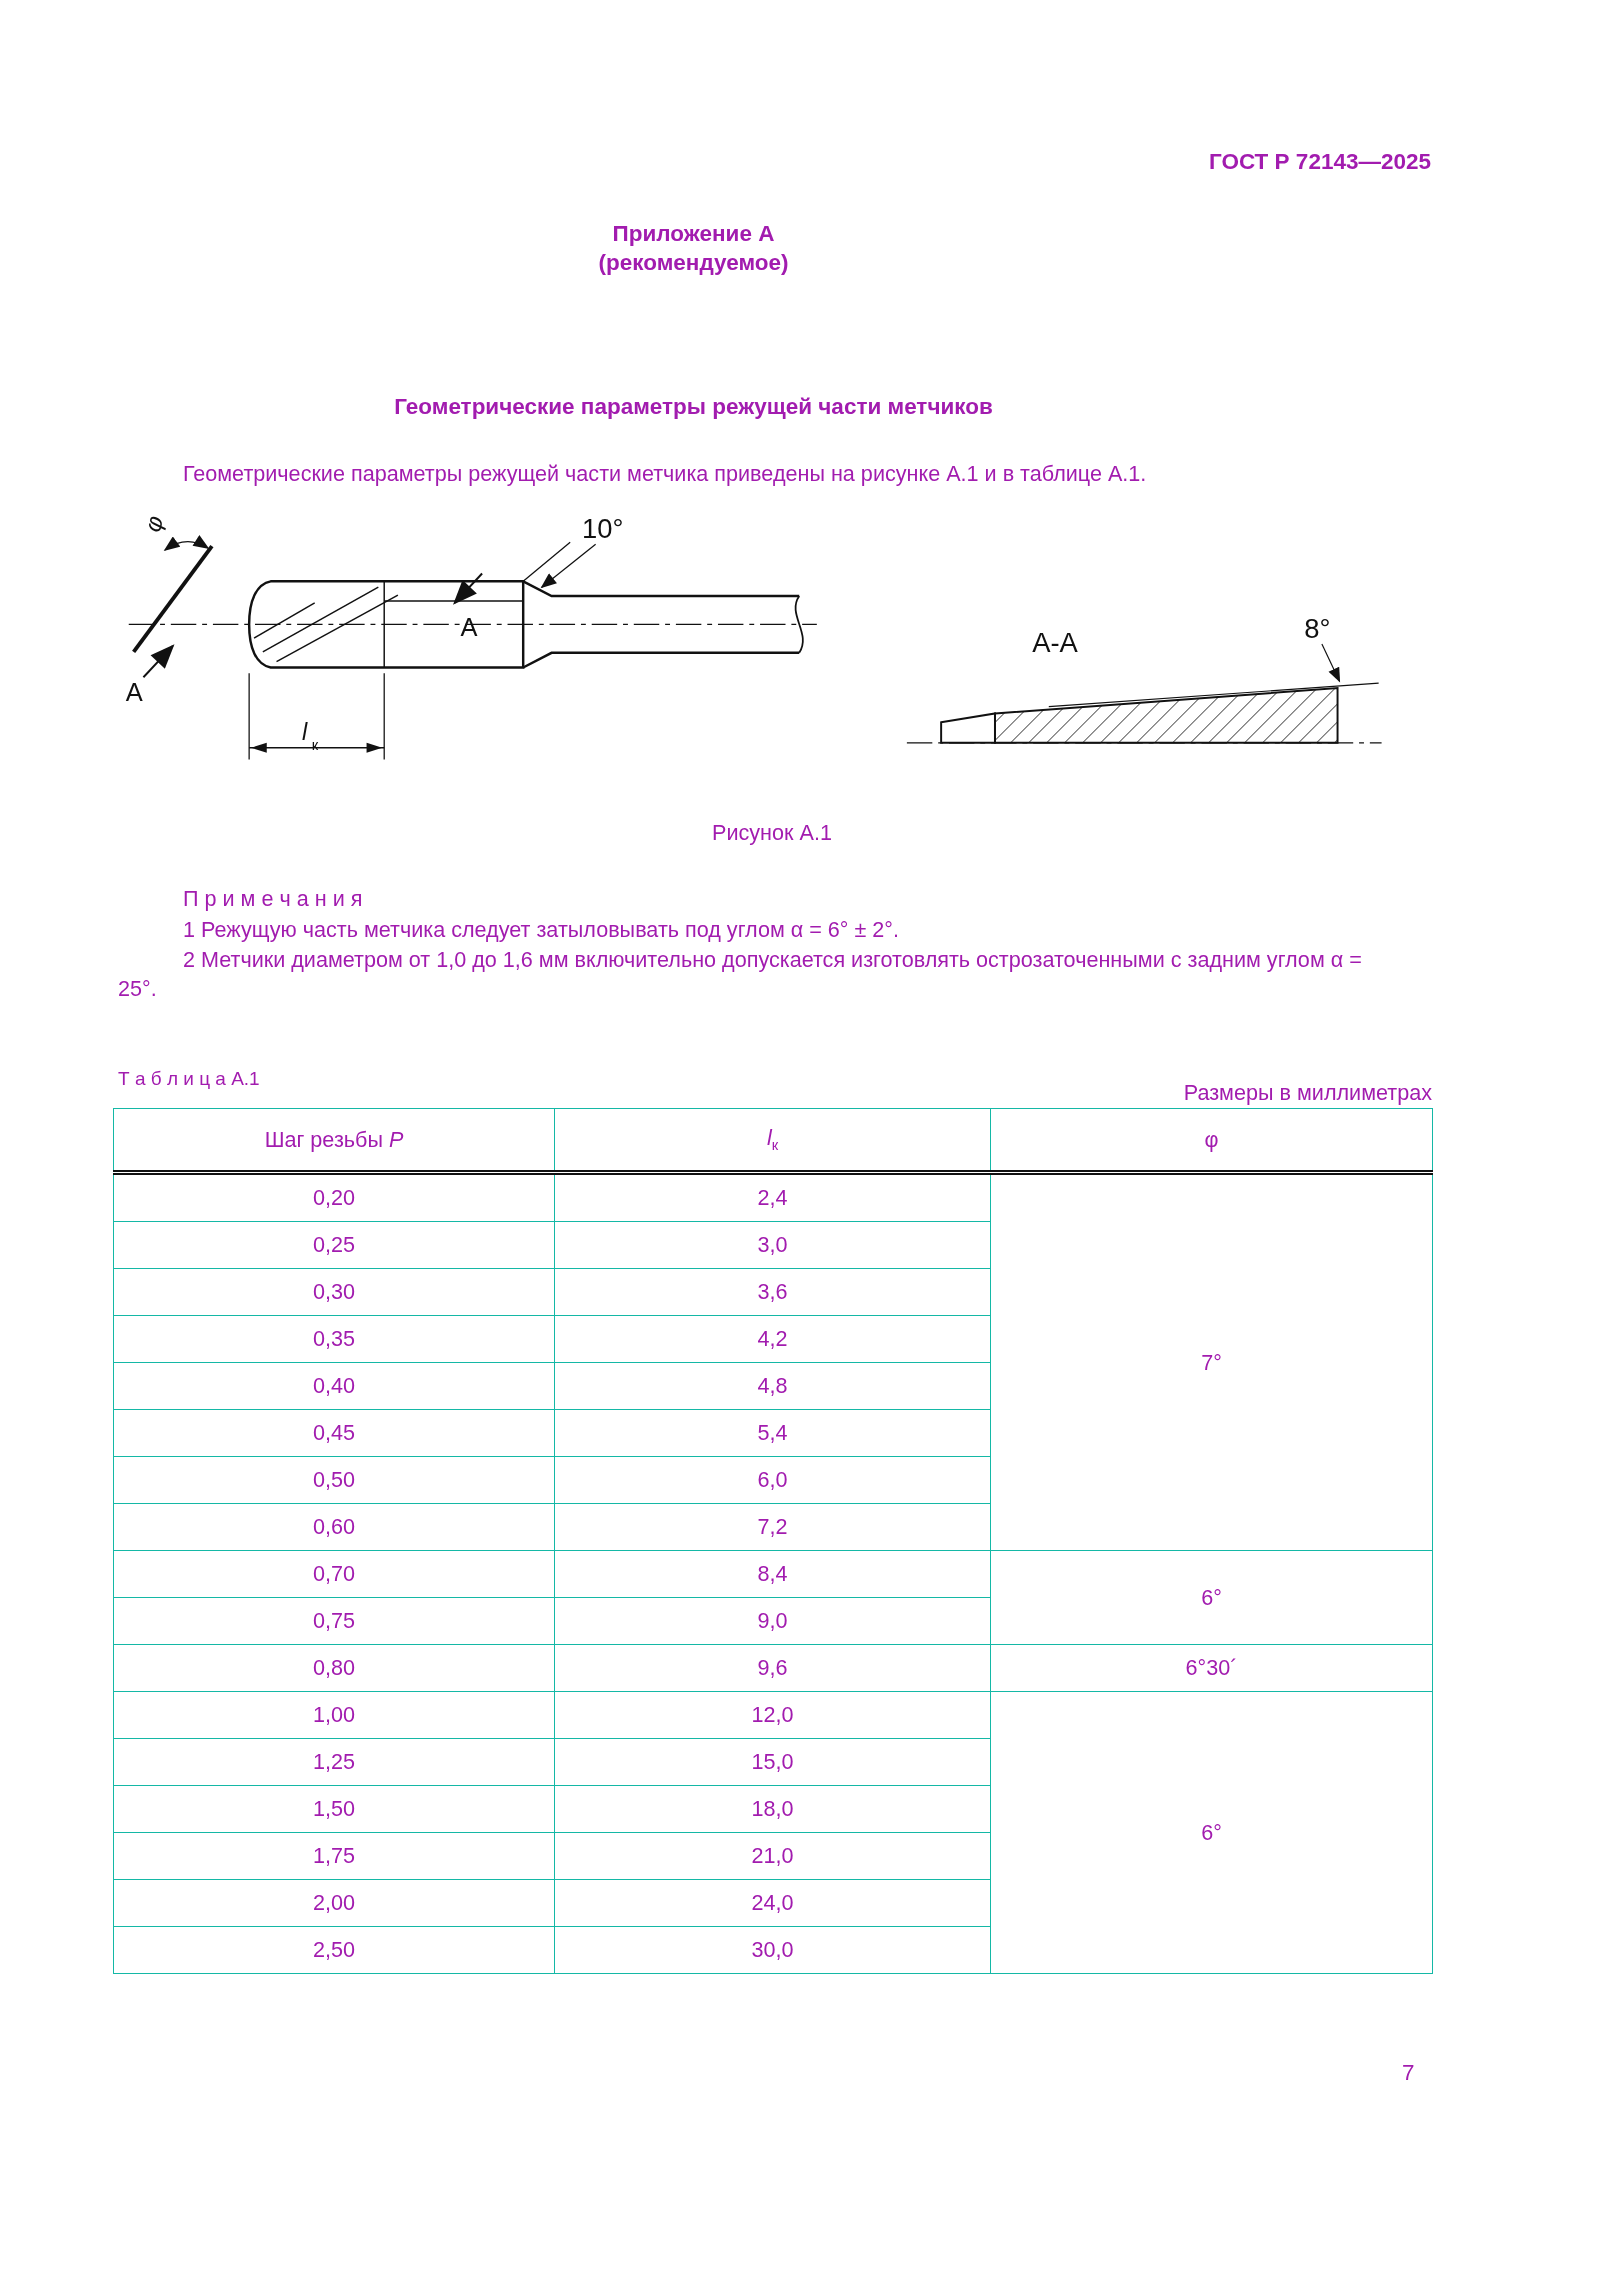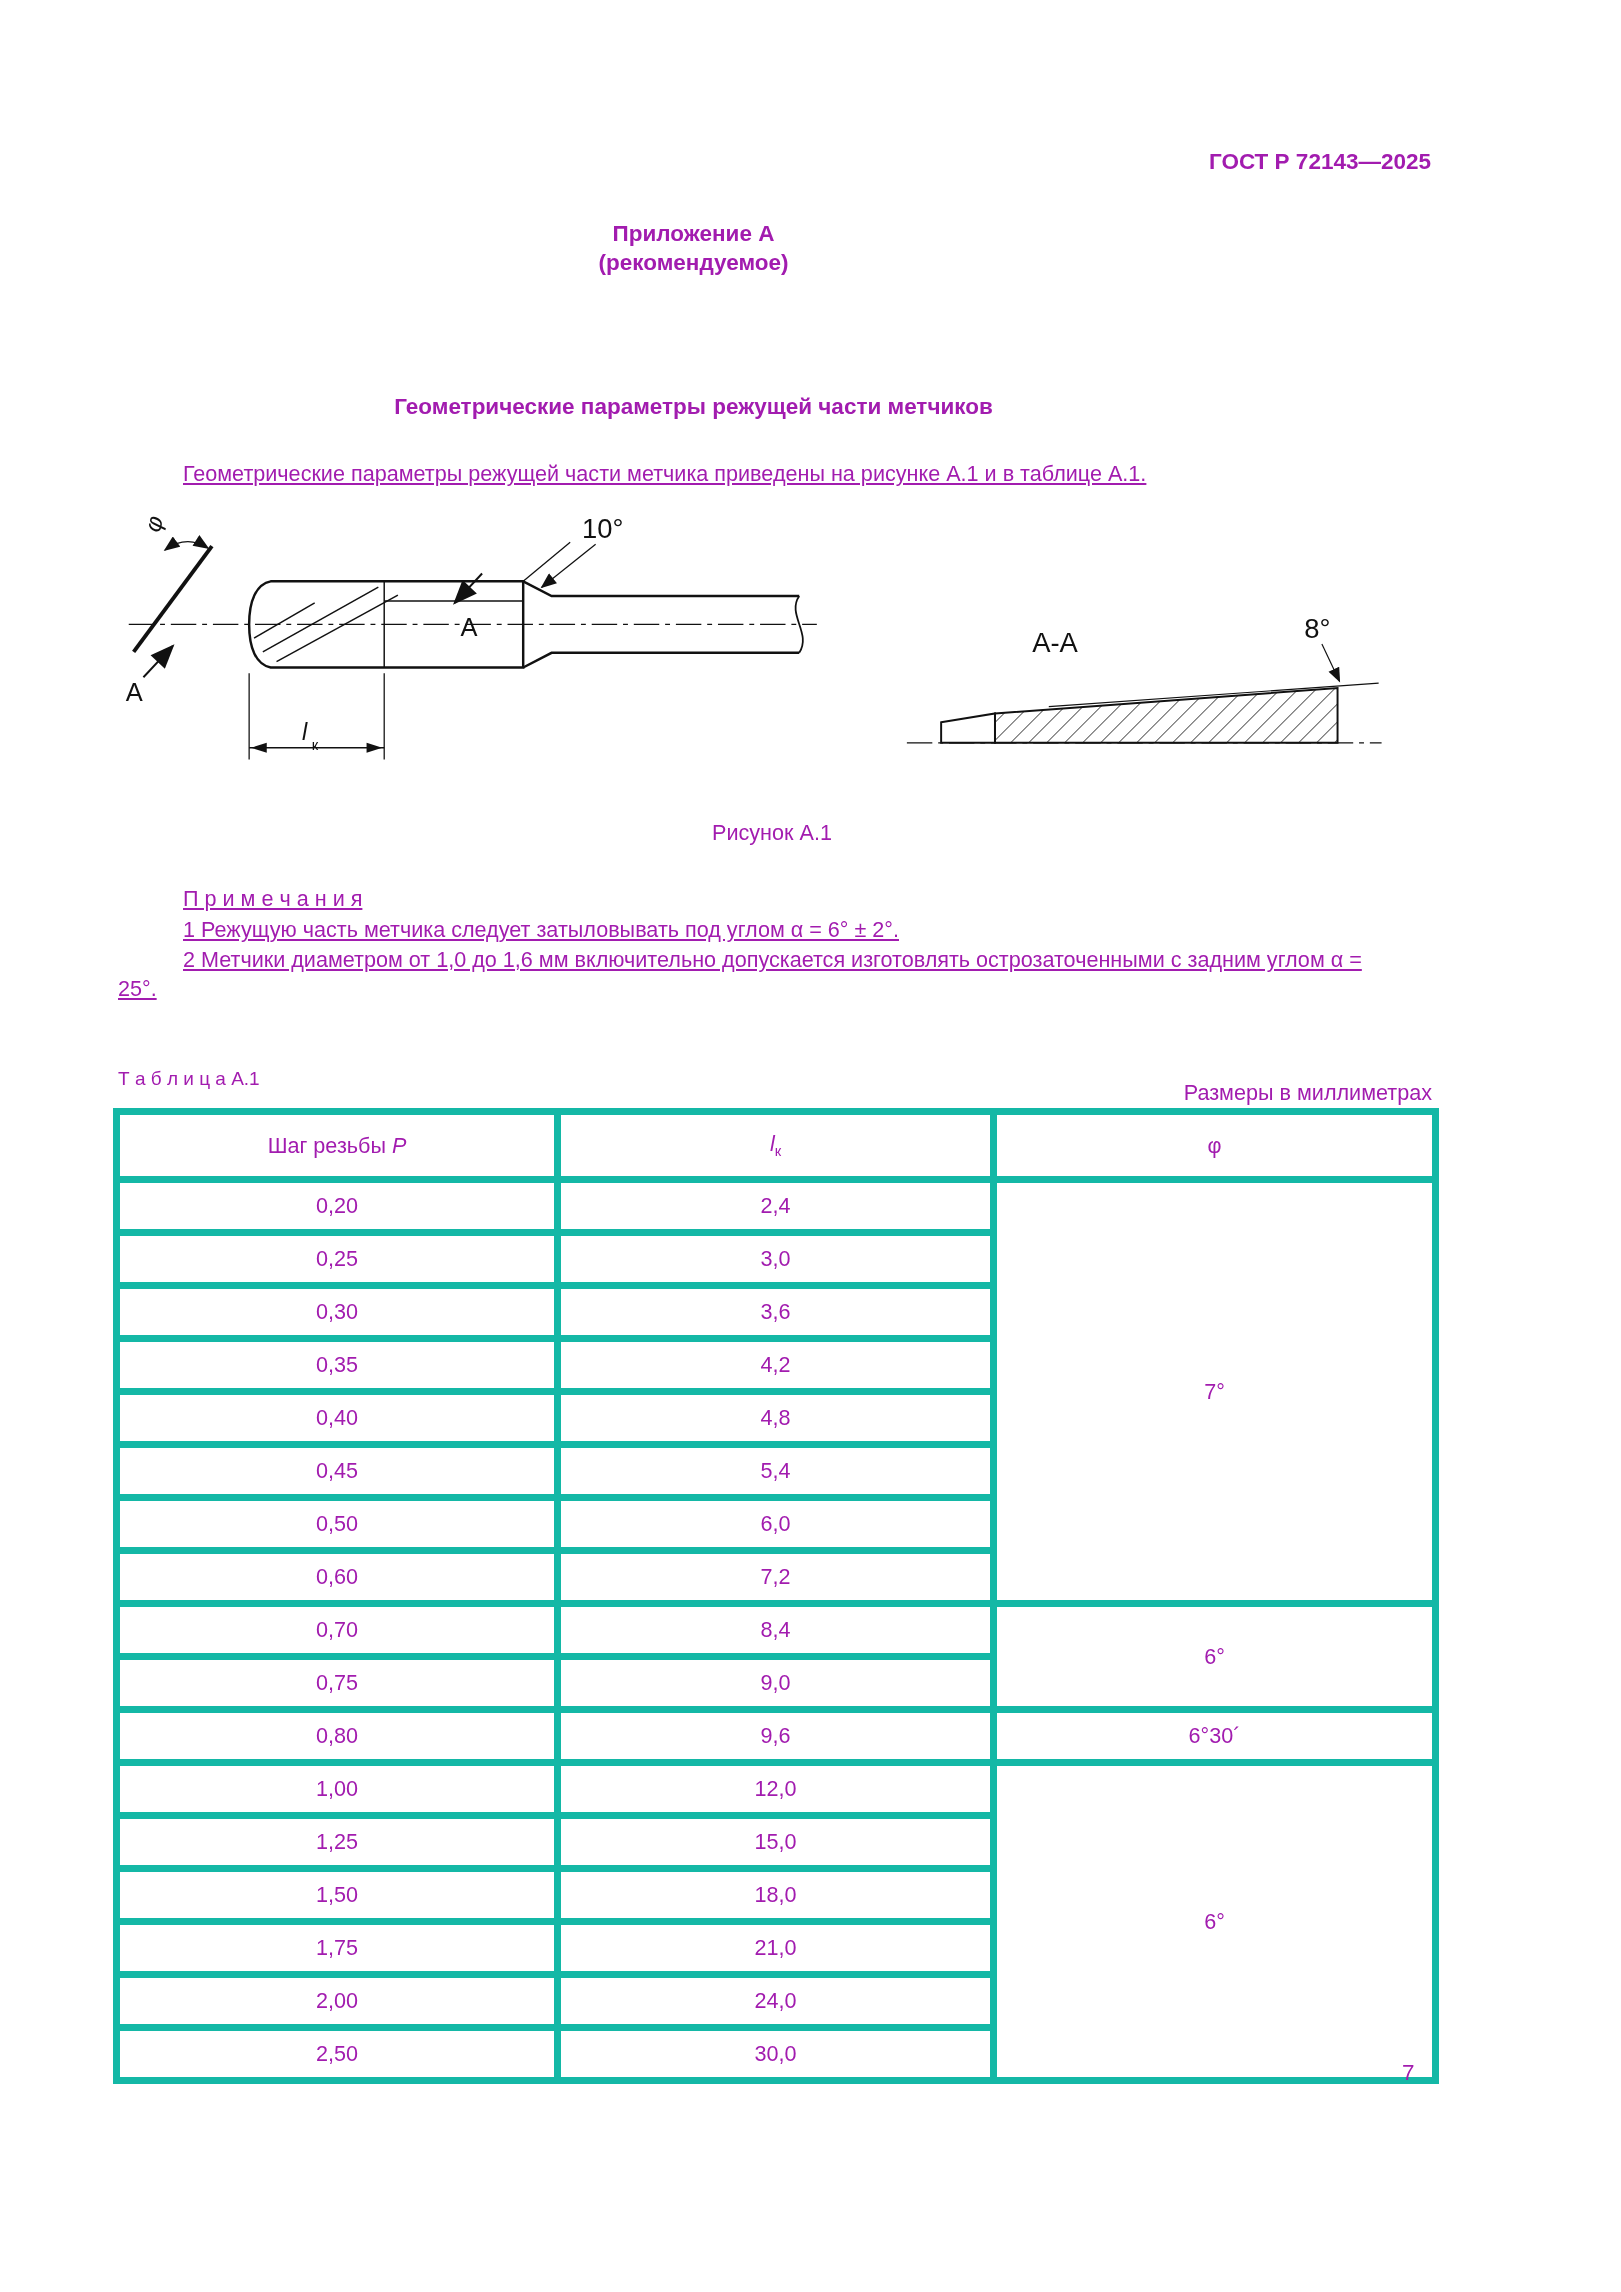--- a/index.html
+++ b/index.html
@@ -11,42 +11,42 @@
     font-family: "Liberation Sans", sans-serif;
     color: #a21caf;
     overflow: hidden;
   }
   .abs { position: absolute; }
   .bold { font-weight: bold; }
   .center { text-align: center; }
   .right { text-align: right; }
   .ital { font-style: italic; }
   .body-text { font-size: 21.6px; line-height: 29px; }
-  .indent { text-indent: 65px; text-decoration: underline; }
+  .indent { text-indent: 65px; }
 
   .doc-header { left: 113px; top: 149px; width: 1318px; font-size: 22.5px; }
   .appendix { left: 113px; top: 219px; width: 1161px; font-size: 22.5px; line-height: 29px; }
   .sec-title { left: 113px; top: 394px; width: 1161px; font-size: 22.5px; }
   .intro { left: 118px; top: 459px; width: 1255px; }
   .fig-caption { left: 113px; top: 812px; width: 1318px; font-size: 21.6px; margin-top: 8px; }
   .notes-head { left: 118px; top: 884px; width: 1255px; }
   .note-1 { left: 118px; top: 915px; width: 1255px; }
   .note-2 { left: 118px; top: 945px; width: 1255px; }
   .tbl-label { left: 118px; top: 1043px; font-size: 19px; margin-top: 25px; }
   .tbl-units { left: 113px; top: 1080px; width: 1319px; font-size: 21.6px; }
   .tbl-wrap { left: 113px; top: 1108px; }
   .page-num { left: 1402px; top: 2060px; font-size: 22.5px; }
 
   table.gost {
     border-collapse: collapse;
     width: 1319px;
     table-layout: fixed;
   }
   table.gost th, table.gost td {
-    border: 7px solid #14b8a6;
+    border: 1px solid #14b8a6;
     text-align: center;
     vertical-align: middle;
     font-size: 21.6px;
     font-weight: normal;
     padding: 0;
   }
   table.gost thead th {
     height: 61px;
     border-bottom: 5.9px double #111;
   }

